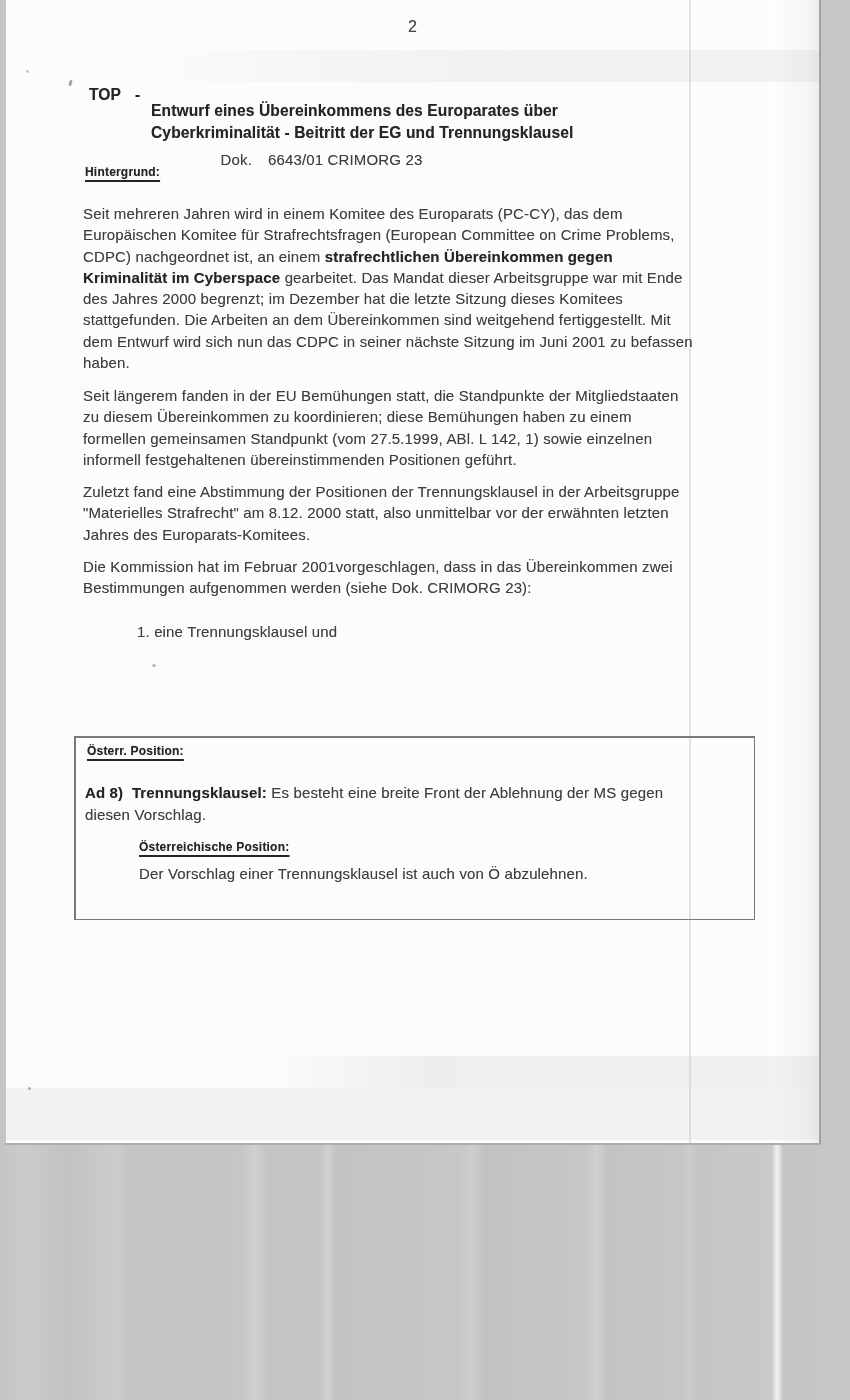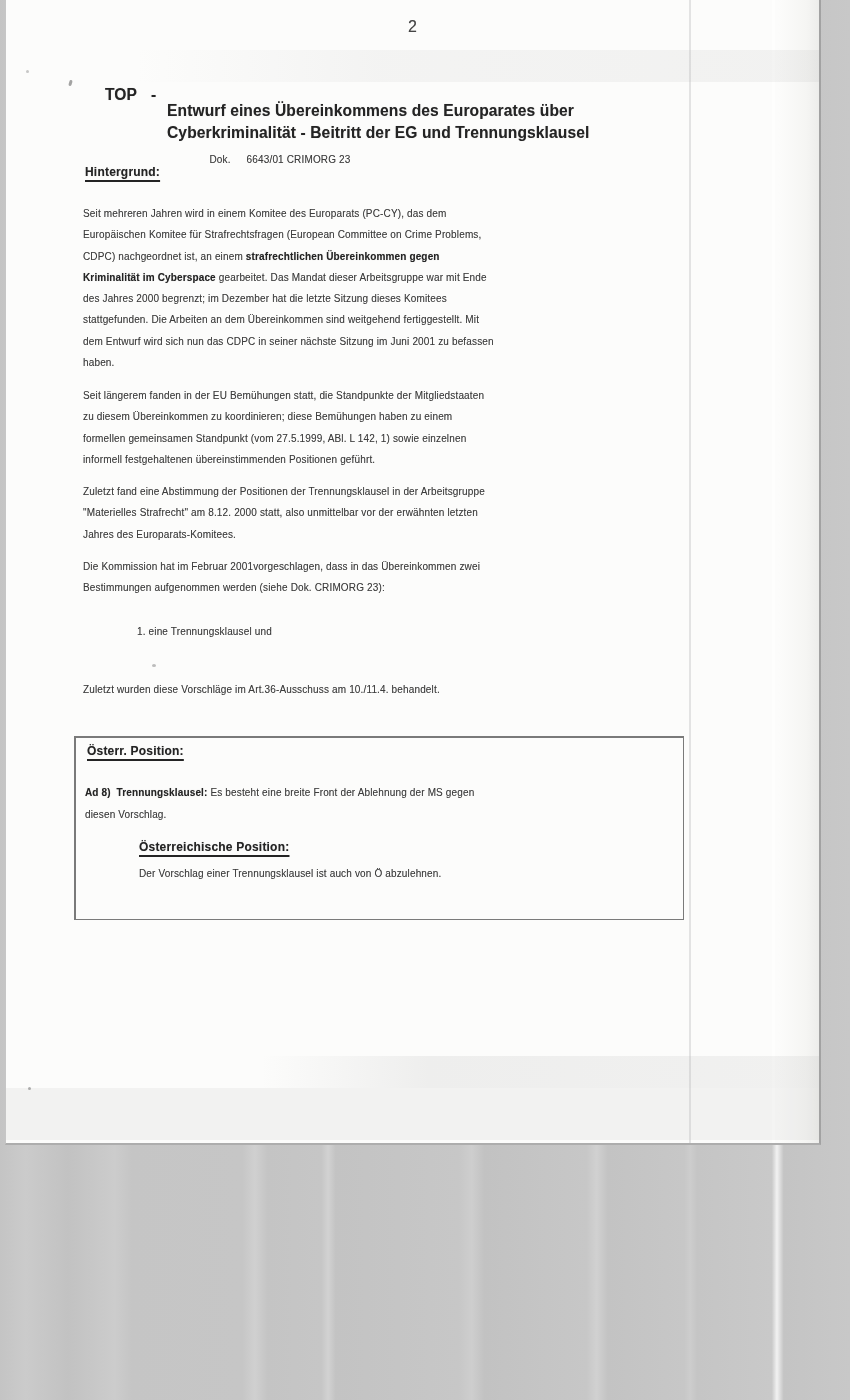--- a/index.html
+++ b/index.html
@@ -35,34 +35,34 @@
   .band-3{left:0;top:1088px;right:0;height:52px;background:rgba(184,184,184,.14);}
   .speck-1{left:63px;top:80px;width:3px;height:6px;background:rgba(90,90,90,.55);border-radius:2px;transform:rotate(16deg);}
   .speck-2{left:20px;top:70px;width:3px;height:3px;background:rgba(120,120,120,.4);border-radius:50%;}
   .speck-3{left:146px;top:664px;width:4px;height:3px;background:rgba(110,110,110,.45);border-radius:50%;}
   .speck-4{left:22px;top:1087px;width:3px;height:3px;background:rgba(100,100,100,.5);border-radius:50%;}
 
   
   .text-layer{position:absolute;inset:0;filter:blur(0.3px);}
   .abs{position:absolute;}
   .doc-text{
-    font-size:10px;line-height:21.3px;color:#3e3e3e;letter-spacing:.15px;
+    font-size:15px;line-height:21.3px;color:#3e3e3e;letter-spacing:.15px;
     white-space:pre-wrap;
     text-shadow:0 0 .6px rgba(70,70,70,.45);
   }
   .b,.bold{font-weight:bold;color:#242424;text-shadow:0 0 .7px rgba(20,20,20,.35);}
   .heading{
     font-weight:bold;font-size:12px;color:#242424;letter-spacing:.2px;
     text-decoration:underline;text-decoration-thickness:1.7px;text-underline-offset:3.5px;
     text-decoration-skip-ink:none;text-shadow:0 0 .7px rgba(20,20,20,.35);white-space:pre;
   }
-  .hdr{font-size:15.6px;line-height:22.4px;letter-spacing:.1px;margin-left:16px;}
+  .hdr{font-size:15.6px;line-height:22.4px;letter-spacing:.1px;}
   .pagenum{font-size:16px;color:#454545;}
   .pos-box{
-    position:absolute;left:68px;top:736px;width:610px;height:184px;
+    position:absolute;left:68px;top:736px;width:681px;height:184px;
     border:1px solid #7a7a7a;border-top-width:2px;border-left-width:2px;
     background:transparent;box-sizing:border-box;
   }
 </style>
 </head>
 <body>
 
 <div class="canvas">
   <div class="scan-bg"></div>
 
@@ -93,21 +93,20 @@
       <div class="abs doc-text" style="left:77px;top:203px;width:710px;"><span>Seit mehreren Jahren wird in einem Komitee des Europarats (PC-CY), das dem</span><br><span>Europäischen Komitee für Strafrechtsfragen (European Committee on Crime Problems,</span><br><span>CDPC) nachgeordnet ist, an einem </span><span class="b">strafrechtlichen Übereinkommen gegen</span><br><span class="b">Kriminalität im Cyberspace</span><span> gearbeitet. Das Mandat dieser Arbeitsgruppe war mit Ende</span><br><span>des Jahres 2000 begrenzt; im Dezember hat die letzte Sitzung dieses Komitees</span><br><span>stattgefunden. Die Arbeiten an dem Übereinkommen sind weitgehend fertiggestellt. Mit</span><br><span>dem Entwurf wird sich nun das CDPC in seiner nächste Sitzung im Juni 2001 zu befassen</span><br><span>haben.</span></div>
 
       <div class="abs doc-text" style="left:77px;top:385px;width:710px;"><span>Seit längerem fanden in der EU Bemühungen statt, die Standpunkte der Mitgliedstaaten</span><br><span>zu diesem Übereinkommen zu koordinieren; diese Bemühungen haben zu einem</span><br><span>formellen gemeinsamen Standpunkt (vom 27.5.1999, ABl. L 142, 1) sowie einzelnen</span><br><span>informell festgehaltenen übereinstimmenden Positionen geführt.</span></div>
 
       <div class="abs doc-text" style="left:77px;top:481px;width:710px;"><span>Zuletzt fand eine Abstimmung der Positionen der Trennungsklausel in der Arbeitsgruppe</span><br><span>"Materielles Strafrecht" am 8.12. 2000 statt, also unmittelbar vor der erwähnten letzten</span><br><span>Jahres des Europarats-Komitees.</span></div>
 
       <div class="abs doc-text" style="left:77px;top:556px;width:710px;"><span>Die Kommission hat im Februar 2001vorgeschlagen, dass in das Übereinkommen zwei</span><br><span>Bestimmungen aufgenommen werden (siehe Dok. CRIMORG 23):</span></div>
 
       <div class="abs doc-text" style="left:131px;top:621px;width:620px;line-height:21.6px;"><span>1. eine Trennungsklausel und</span><br></div>
 
-      <div class="abs doc-text" style="left:77px;top:679px;width:710px;"><span>Zuletzt wurden diese Vorschläge im Art.36-Ausschuss am 10./11.4. behandelt.</span></div>
 
       <div class="pos-box">
         <div class="abs heading" style="left:11px;top:6px;">Österr. Position:</div>
         <div class="abs doc-text" style="left:9px;top:44px;width:650px;line-height:21.6px;"><span class="b">Ad 8)  Trennungsklausel:</span><span> Es besteht eine breite Front der Ablehnung der MS gegen</span><br><span>diesen Vorschlag.</span></div>
         <div class="abs heading" style="left:63px;top:102px;">Österreichische Position:</div>
         <div class="abs doc-text" style="left:63px;top:125px;width:600px;">Der Vorschlag einer Trennungsklausel ist auch von Ö abzulehnen.</div>
       </div>
     </div>
   </div>
 </div>

